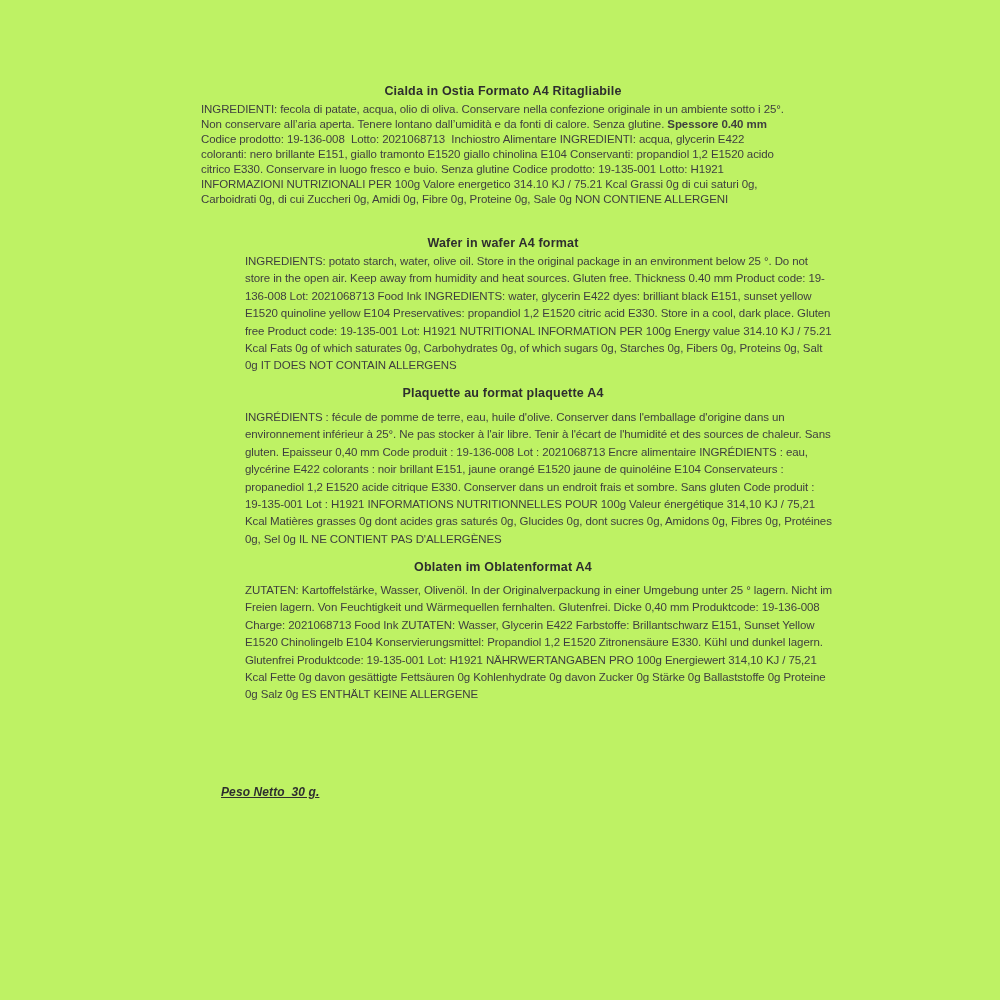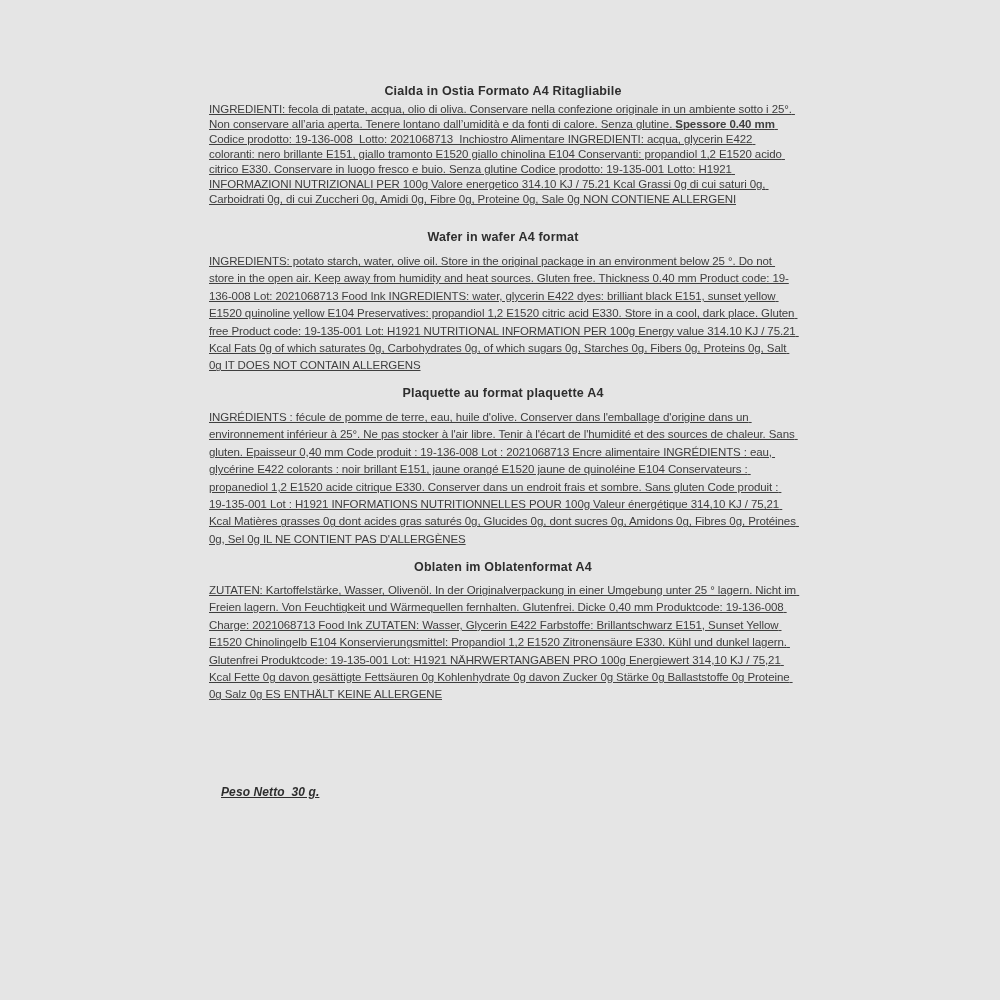--- a/index.html
+++ b/index.html
@@ -4,50 +4,49 @@
 <style>
   html, body {
     margin: 0;
     padding: 0;
     background: #ffffff;
   }
   .page {
     position: relative;
     width: 1000px;
     height: 1000px;
-    background: #e5e5e5;
+    background: #bef264;
     font-family: "Liberation Sans", sans-serif;
     color: #3f3f3f;
     overflow: hidden;
   }
   .sec-title {
     position: absolute;
     left: 209px;
     width: 588px;
     margin: 0;
     text-align: center;
     font-size: 12.5px;
     line-height: 16px;
     font-weight: bold;
     color: #2e2e2e;
     letter-spacing: 0.2px;
   }
   .para {
     position: absolute;
-    left: 209px;
+    left: 201px;
     width: 588px;
     margin: 0;
     font-size: 11.5px;
     letter-spacing: -0.1px;
     white-space: pre-wrap;
     color: #3f3f3f;
-    text-decoration: underline;
   }
   .para.it  { line-height: 15px; }
-  .para.std { line-height: 17.4px; }
+  .para.std { line-height: 17.4px; margin-left: 44px; }
   .bold-run { font-weight: bold; }
   .footer-line {
     position: absolute;
     left: 209px;
     margin: 12px;
     font-size: 12px;
     font-weight: bold;
     font-style: italic;
     text-decoration: underline;
     white-space: pre-wrap;
@@ -57,21 +56,21 @@
 </style>
 </head>
 <body>
 
 <div class="page">
 
   <h1 class="sec-title" style="top:83px">Cialda in Ostia Formato A4 Ritagliabile</h1>
 
   <p class="para it" style="top:102px"><span>INGREDIENTI: fecola di patate, acqua, olio di oliva. Conservare nella confezione originale in un ambiente sotto i 25°. Non conservare all’aria aperta. Tenere lontano dall’umidità e da fonti di calore. Senza glutine. </span><span class="bold-run">Spessore 0.40 mm</span><span> Codice prodotto: 19-136-008  Lotto: 2021068713  Inchiostro Alimentare INGREDIENTI: acqua, glycerin E422 coloranti: nero brillante E151, giallo tramonto E1520 giallo chinolina E104 Conservanti: propandiol 1,2 E1520 acido citrico E330. Conservare in luogo fresco e buio. Senza glutine Codice prodotto: 19-135-001 Lotto: H1921 INFORMAZIONI NUTRIZIONALI PER 100g Valore energetico 314.10 KJ / 75.21 Kcal Grassi 0g di cui saturi 0g, Carboidrati 0g, di cui Zuccheri 0g, Amidi 0g, Fibre 0g, Proteine 0g, Sale 0g NON CONTIENE ALLERGENI</span></p>
 
-  <h2 class="sec-title" style="top:229px">Wafer in wafer A4 format</h2>
+  <h2 class="sec-title" style="top:235px">Wafer in wafer A4 format</h2>
 
   <p class="para std" style="top:253px">INGREDIENTS: potato starch, water, olive oil. Store in the original package in an environment below 25 °. Do not store in the open air. Keep away from humidity and heat sources. Gluten free. Thickness 0.40 mm Product code: 19-136-008 Lot: 2021068713 Food Ink INGREDIENTS: water, glycerin E422 dyes: brilliant black E151, sunset yellow E1520 quinoline yellow E104 Preservatives: propandiol 1,2 E1520 citric acid E330. Store in a cool, dark place. Gluten free Product code: 19-135-001 Lot: H1921 NUTRITIONAL INFORMATION PER 100g Energy value 314.10 KJ / 75.21 Kcal Fats 0g of which saturates 0g, Carbohydrates 0g, of which sugars 0g, Starches 0g, Fibers 0g, Proteins 0g, Salt 0g IT DOES NOT CONTAIN ALLERGENS</p>
 
   <h2 class="sec-title" style="top:385px">Plaquette au format plaquette A4</h2>
 
   <p class="para std" style="top:409px">INGRÉDIENTS : fécule de pomme de terre, eau, huile d'olive. Conserver dans l'emballage d'origine dans un environnement inférieur à 25°. Ne pas stocker à l'air libre. Tenir à l'écart de l'humidité et des sources de chaleur. Sans gluten. Epaisseur 0,40 mm Code produit : 19-136-008 Lot : 2021068713 Encre alimentaire INGRÉDIENTS : eau, glycérine E422 colorants : noir brillant E151, jaune orangé E1520 jaune de quinoléine E104 Conservateurs : propanediol 1,2 E1520 acide citrique E330. Conserver dans un endroit frais et sombre. Sans gluten Code produit : 19-135-001 Lot : H1921 INFORMATIONS NUTRITIONNELLES POUR 100g Valeur énergétique 314,10 KJ / 75,21 Kcal Matières grasses 0g dont acides gras saturés 0g, Glucides 0g, dont sucres 0g, Amidons 0g, Fibres 0g, Protéines 0g, Sel 0g IL NE CONTIENT PAS D'ALLERGÈNES</p>
 
   <h2 class="sec-title" style="top:559px">Oblaten im Oblatenformat A4</h2>
 
   <p class="para std" style="top:582px">ZUTATEN: Kartoffelstärke, Wasser, Olivenöl. In der Originalverpackung in einer Umgebung unter 25 ° lagern. Nicht im Freien lagern. Von Feuchtigkeit und Wärmequellen fernhalten. Glutenfrei. Dicke 0,40 mm Produktcode: 19-136-008 Charge: 2021068713 Food Ink ZUTATEN: Wasser, Glycerin E422 Farbstoffe: Brillantschwarz E151, Sunset Yellow E1520 Chinolingelb E104 Konservierungsmittel: Propandiol 1,2 E1520 Zitronensäure E330. Kühl und dunkel lagern. Glutenfrei Produktcode: 19-135-001 Lot: H1921 NÄHRWERTANGABEN PRO 100g Energiewert 314,10 KJ / 75,21 Kcal Fette 0g davon gesättigte Fettsäuren 0g Kohlenhydrate 0g davon Zucker 0g Stärke 0g Ballaststoffe 0g Proteine 0g Salz 0g ES ENTHÄLT KEINE ALLERGENE</p>

